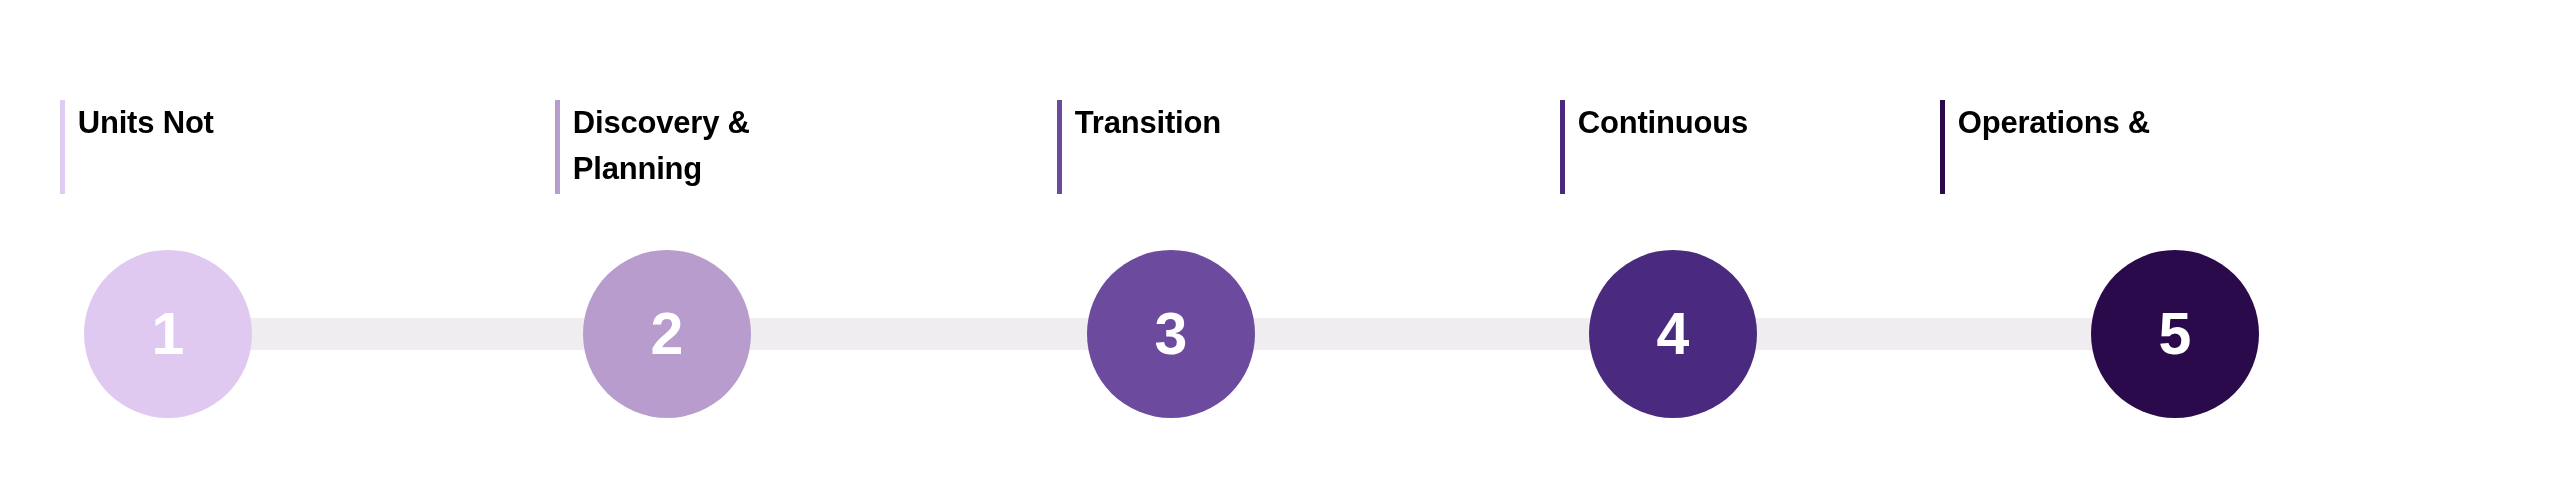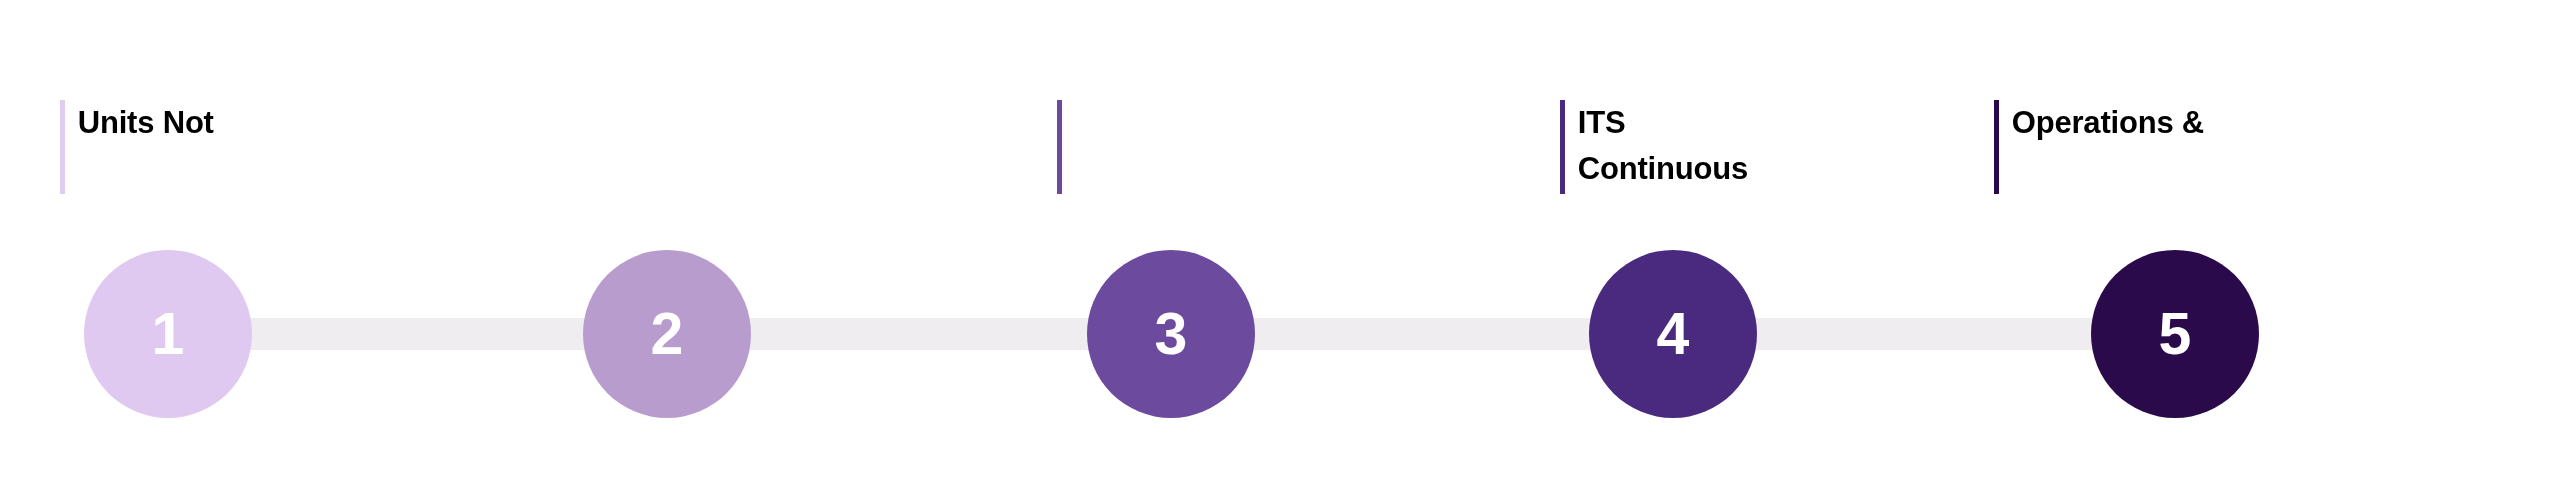--- a/index.html
+++ b/index.html
@@ -103,36 +103,43 @@
 
   <div class="labels-layer">
 
     <div class="step-label" style="left: 60px;">
       <div class="label-accent-bar" style="background: rgb(222, 205, 240);"></div>
       <div class="label-text-block">
         <div class="label-line">Units Not</div>
       </div>
     </div>
 
+    <div class="step-label" style="left: 555px;">
+      <div class="label-accent-bar" style="background: rgb(183, 157, 205);"></div>
+      <div class="label-text-block">
+        <div class="label-line">Discovery &amp;</div>
+        <div class="label-line">Planning</div>
+      </div>
+    </div>
 
     <div class="step-label" style="left: 1057px;">
       <div class="label-accent-bar" style="background: rgb(108, 74, 158);"></div>
       <div class="label-text-block">
+        <div class="label-line">Transition</div>
       </div>
     </div>
 
     <div class="step-label" style="left: 1560px;">
       <div class="label-accent-bar" style="background: rgb(74, 42, 127);"></div>
       <div class="label-text-block">
-        <div class="label-line">ITS</div>
         <div class="label-line">Continuous</div>
       </div>
     </div>
 
-    <div class="step-label" style="left: 1994px;">
+    <div class="step-label" style="left: 1940px;">
       <div class="label-accent-bar" style="background: rgb(42, 10, 74);"></div>
       <div class="label-text-block">
         <div class="label-line">Operations &amp;</div>
       </div>
     </div>
 
   </div>
 
   <div class="track-layer">
 

